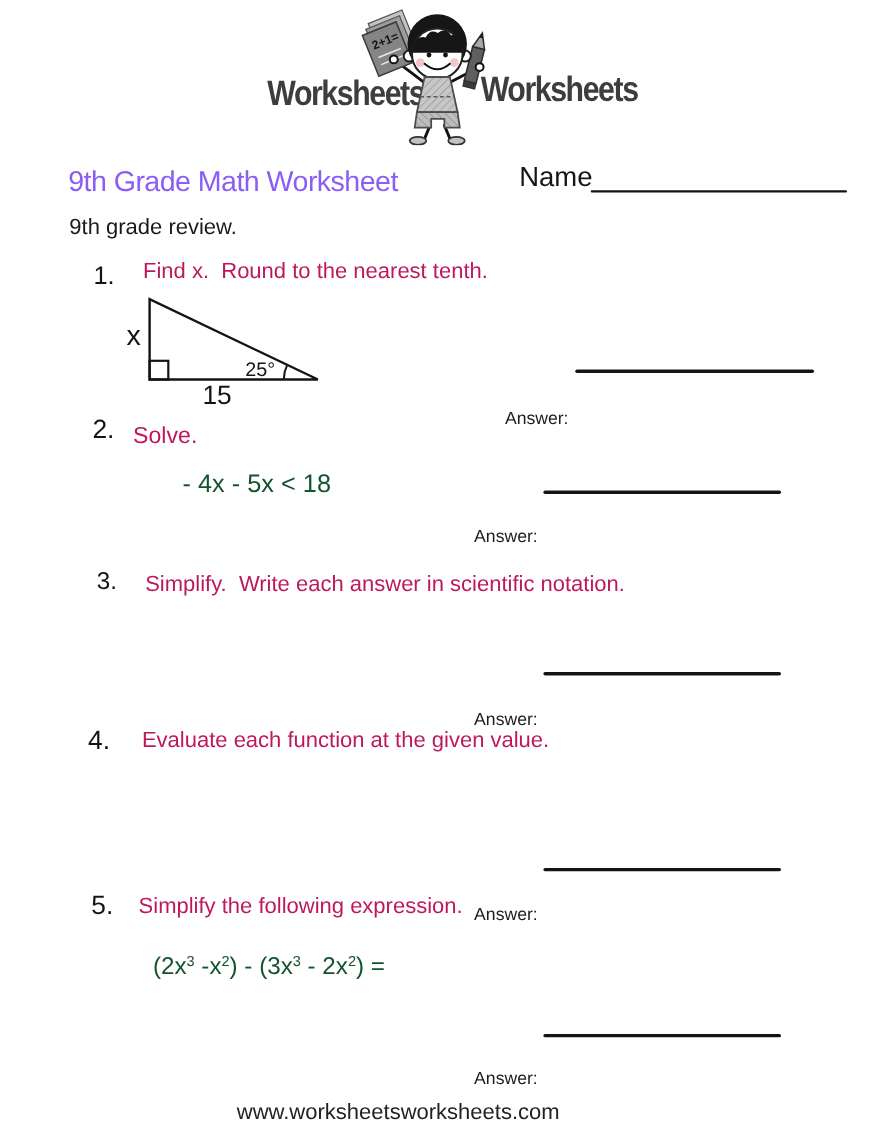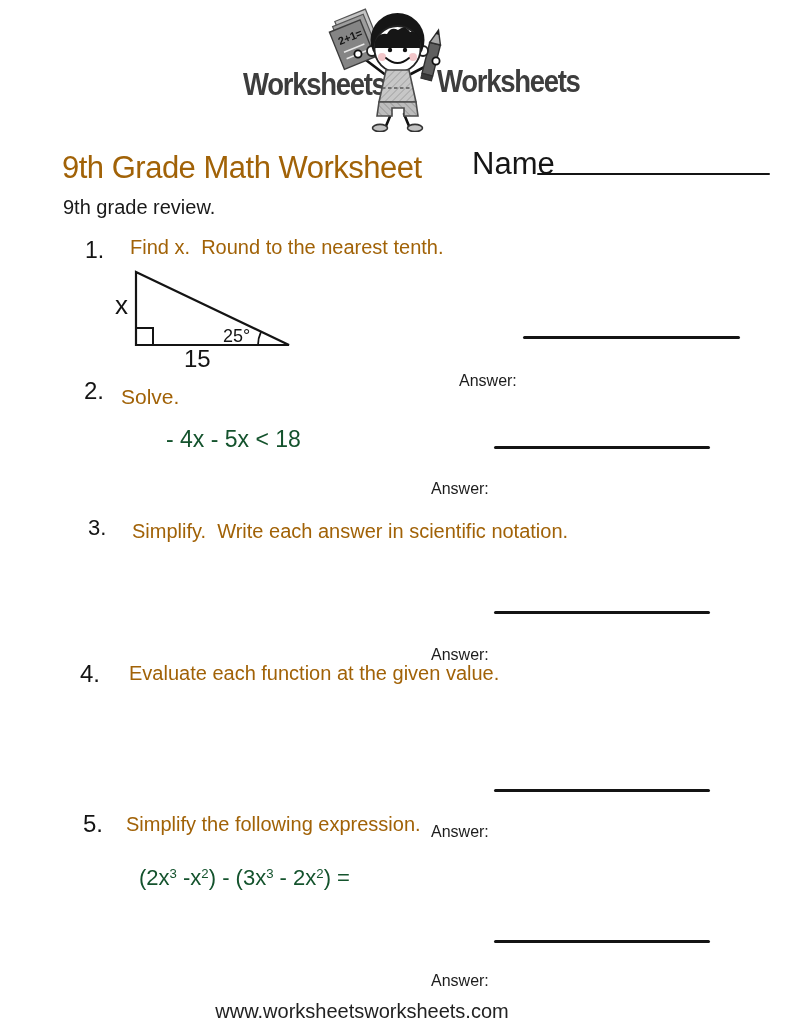--- a/index.html
+++ b/index.html
@@ -6,26 +6,26 @@
   .page {
     position:relative; width:800px; height:1035px; background:#ffffff;
     font-family:"Liberation Sans", sans-serif; color:#1a1a1a; overflow:hidden;
   }
   .abs { position:absolute; line-height:1.12; white-space:pre; }
   .logo-word {
     position:absolute; font-weight:bold; color:#3d3d3d;
     font-size:32px; letter-spacing:-1.5px;
     transform:scaleX(0.86); transform-origin:left center;
   }
-  .title { font-size:31px; letter-spacing:-0.5px; color:#a16207; }
-  .name-label { font-size:31px; color:#161616; }
+  .title { font-size:26px; letter-spacing:-0.5px; color:#8b5cf6; }
+  .name-label { font-size:25px; color:#161616; }
   .rule { position:absolute; background:#141414; border-radius:2px; }
   .subtitle { font-size:20px; }
   .pnum { font-size:23px; color:#141414; }
-  .instr { font-size:20px; color:#a16207; }
+  .instr { font-size:20px; color:#be185d; }
   .expr { font-size:23px; color:#14532d; }
   .expr span { white-space:pre; }
   .sup { font-size:0.6em; position:relative; top:-0.55em; }
   .gap-sup { margin-left:6px; margin-right:3px; }
   .gap-wide { margin-left:30px; }
   .ans-label { font-size:16px; color:#1c1c1c;margin-top:44px; }
   .footer { font-size:20px; width:724px; text-align:center; color:#222; }
   svg text { font-family:"Liberation Sans", sans-serif; fill:#141414; }
 </style>
 </head>

